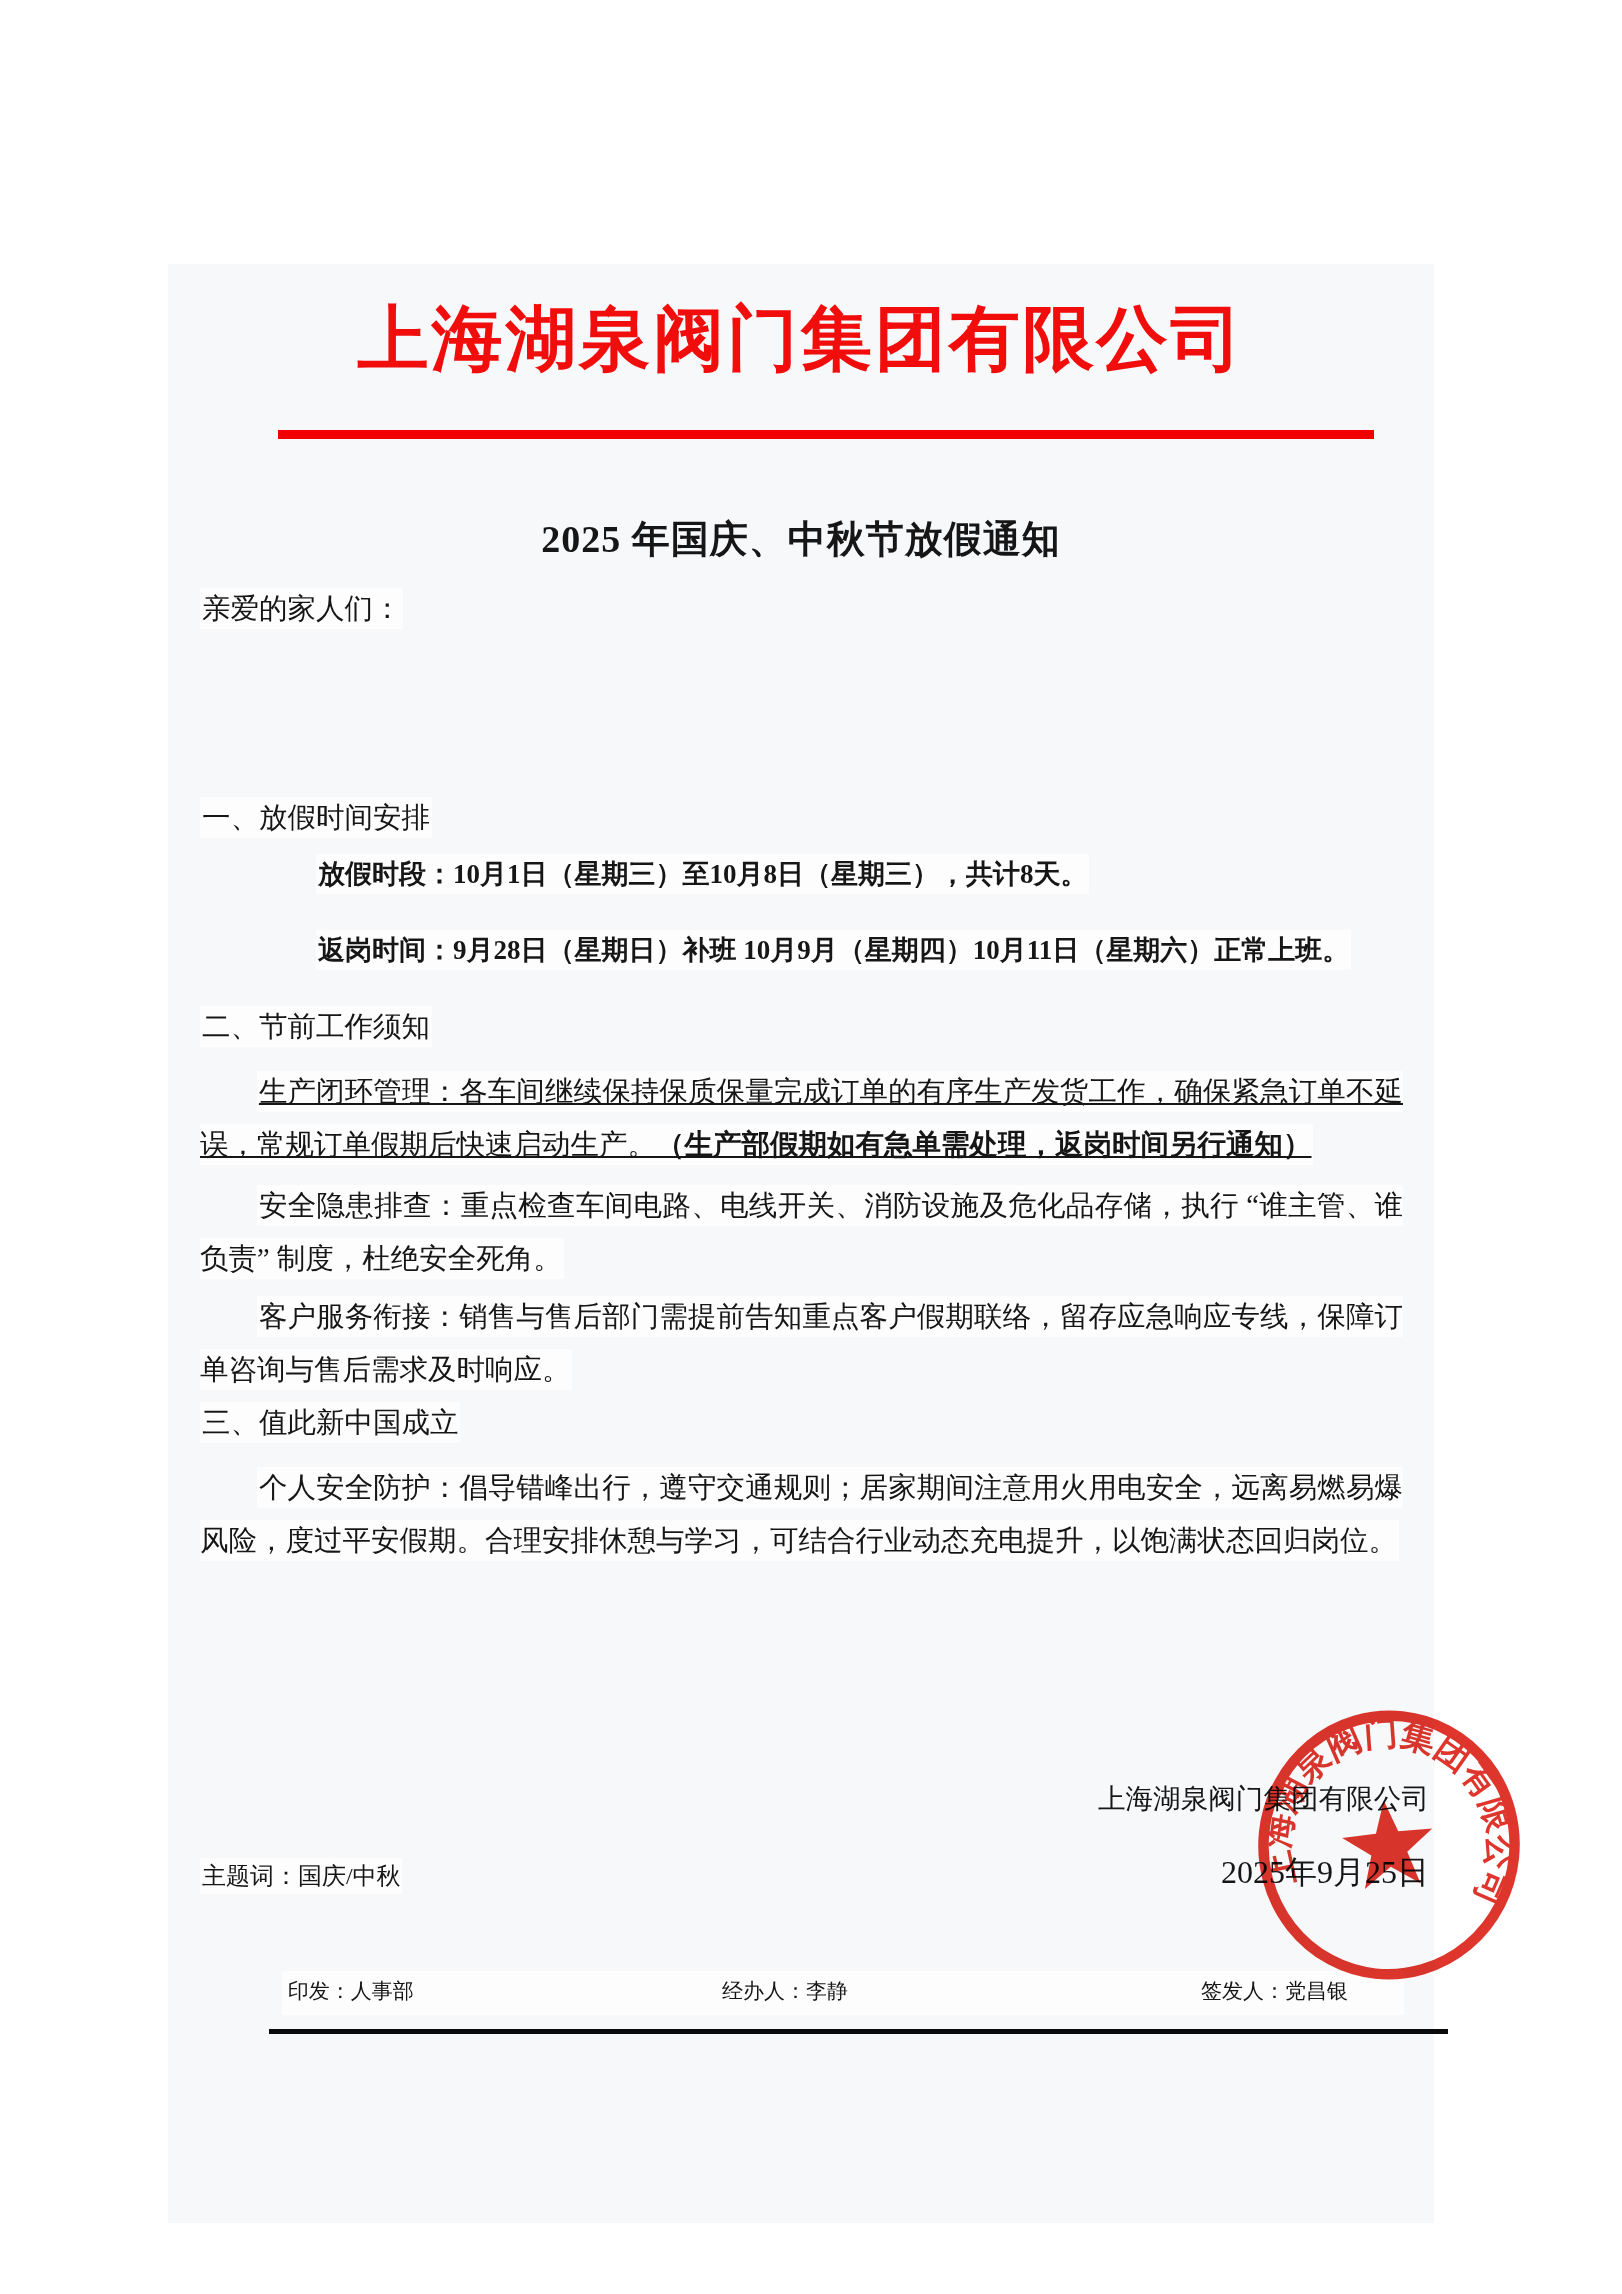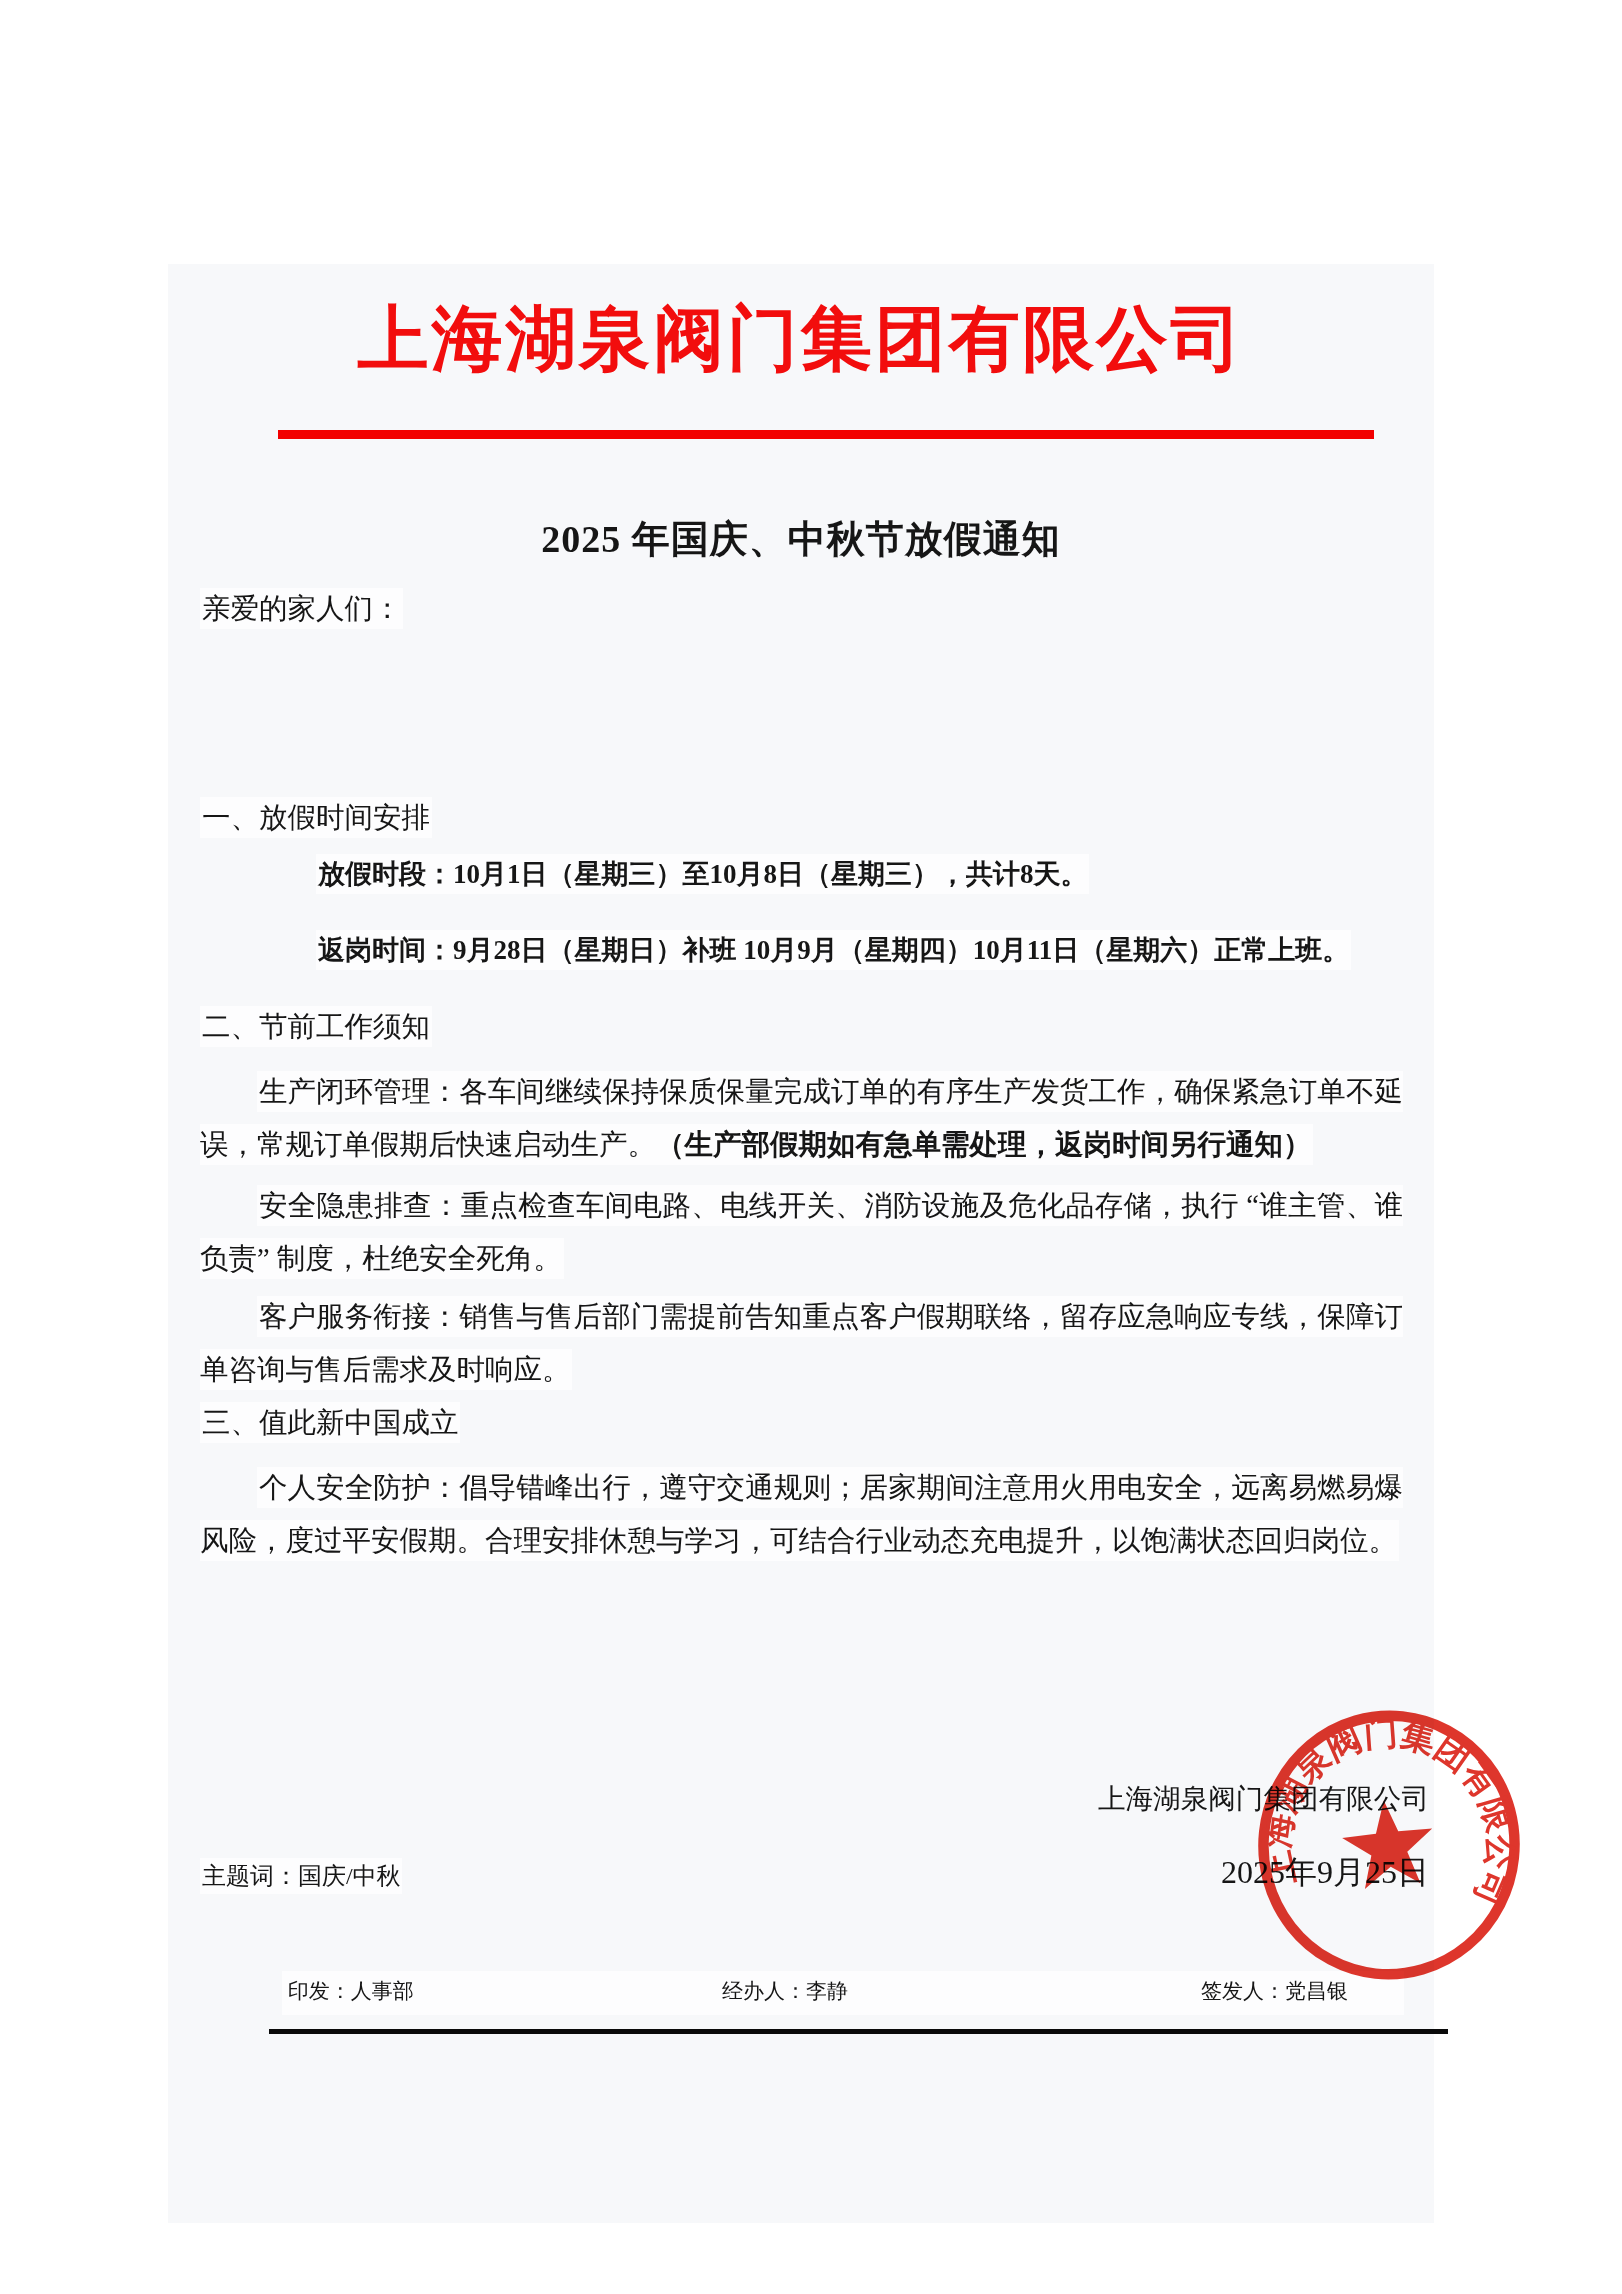--- a/index.html
+++ b/index.html
@@ -57,21 +57,21 @@
 
 
   <div class="abs sec-head" style="top:799px;"><span class="hl">一、放假时间安排</span></div>
 
   <div class="abs bold-line" style="top:856px;"><span class="hl">放假时段：10月1日（星期三）至10月8日（星期三），共计8天。</span></div>
 
   <div class="abs bold-line" style="top:932px;"><span class="hl">返岗时间：9月28日（星期日）补班 10月9月（星期四）10月11日（星期六）正常上班。</span></div>
 
   <div class="abs sec-head" style="top:1008px;"><span class="hl">二、节前工作须知</span></div>
 
-  <div class="abs para" style="top:1065px;"><span class="hl"><span>生产闭环管理：各车间继续保持保质保量完成订单的有序生产发货工作，确保紧急订单不延误，常规订单假期后快速启动生产。</span><span class="note-bold">（生产部假期如有急单需处理，返岗时间另行通知）</span></span></div>
+  <div class="abs para" style="top:1065px;text-decoration:underline;"><span class="hl"><span>生产闭环管理：各车间继续保持保质保量完成订单的有序生产发货工作，确保紧急订单不延误，常规订单假期后快速启动生产。</span><span class="note-bold">（生产部假期如有急单需处理，返岗时间另行通知）</span></span></div>
 
   <div class="abs para" style="top:1179px;"><span class="hl">安全隐患排查：重点检查车间电路、电线开关、消防设施及危化品存储，执行 “谁主管、谁负责” 制度，杜绝安全死角。</span></div>
 
   <div class="abs para" style="top:1290px;"><span class="hl">客户服务衔接：销售与售后部门需提前告知重点客户假期联络，留存应急响应专线，保障订单咨询与售后需求及时响应。</span></div>
 
   <div class="abs sec-head" style="top:1404px;"><span class="hl">三、值此新中国成立</span></div>
 
   <div class="abs para" style="top:1461px;"><span class="hl">个人安全防护：倡导错峰出行，遵守交通规则；居家期间注意用火用电安全，远离易燃易爆风险，度过平安假期。合理安排休憩与学习，可结合行业动态充电提升，以饱满状态回归岗位。</span></div>
 
 

